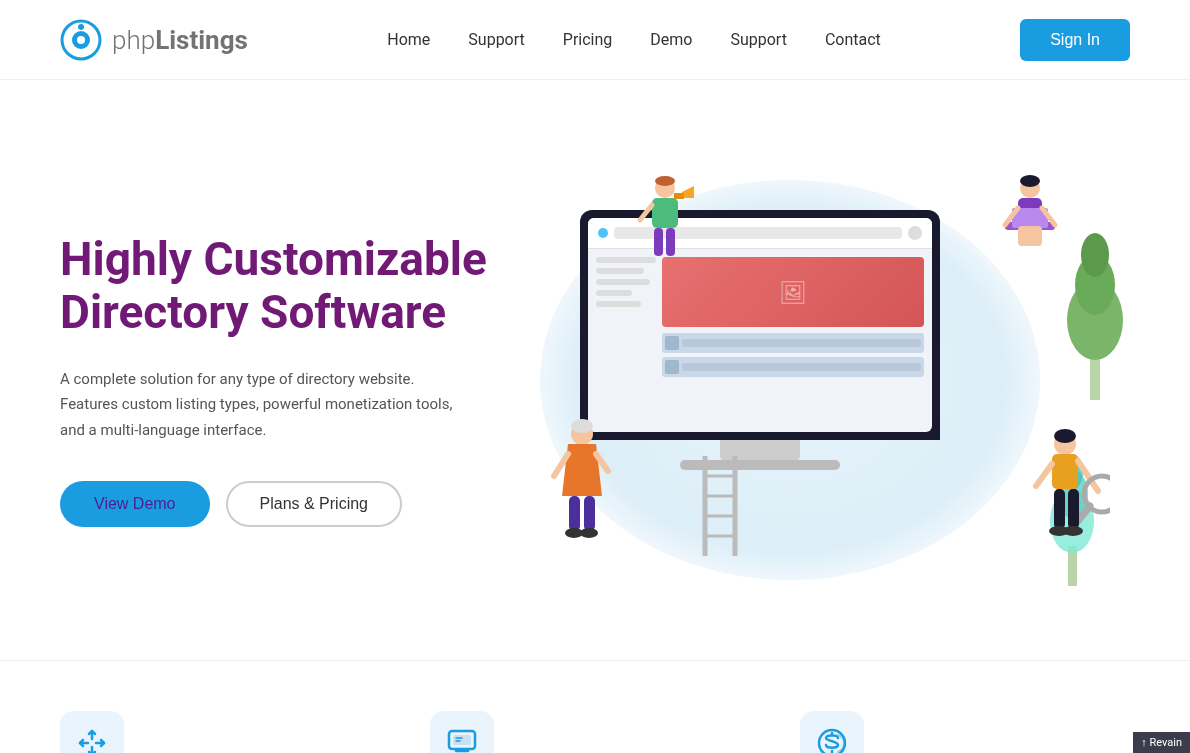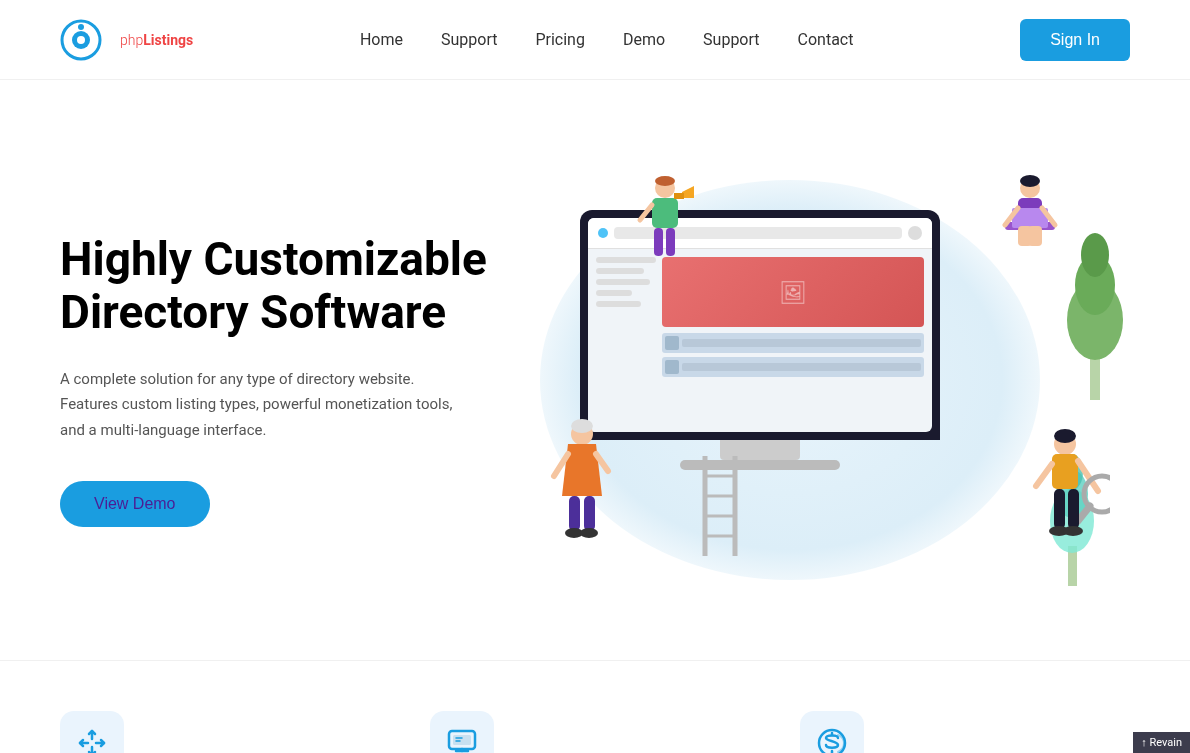--- a/index.html
+++ b/index.html
@@ -18,23 +18,22 @@
     .logo-area {
       display: flex;
       align-items: center;
       gap: 10px;
     }
     .logo-icon {
       width: 42px;
       height: 42px;
     }
     .logo-text {
-      font-size: 14px;
-      color: #ef4444;
-      margin-left: 8px;
+      font-size: 26px;
+      color: #737373;
     }
     .logo-text span {
       font-weight: 300;
     }
     .logo-text strong {
       font-weight: 700;
     }
     nav {
       display: flex;
       align-items: center;
@@ -71,21 +70,21 @@
       overflow: hidden;
     }
     .hero-left {
       max-width: 440px;
       z-index: 2;
     }
     .hero-title {
       font-size: 46px;
       font-weight: 700;
       line-height: 1.15;
-      color: #000000;
+      color: #701a75;
       margin-bottom: 28px;
     }
     .hero-subtitle {
       font-size: 15px;
       color: #555;
       line-height: 1.7;
       margin-bottom: 38px;
       max-width: 400px;
     }
     .hero-buttons {
@@ -357,20 +356,21 @@
   </nav>
   <button class="sign-in-btn">Sign In</button>
 </header>
 
 <section class="hero">
   <div class="hero-left">
     <h1 class="hero-title">Highly Customizable Directory Software</h1>
     <p class="hero-subtitle">A complete solution for any type of directory website. Features custom listing types, powerful monetization tools, and a multi-language interface.</p>
     <div class="hero-buttons">
       <button class="btn-primary">View Demo</button>
+      <button class="btn-outline">Plans &amp; Pricing</button>
     </div>
   </div>
 
   <div class="hero-right">
 
     <div class="blob"></div>
 
     <div class="tree-right">
       <svg width="70" height="200" viewBox="0 0 70 200">
         <rect x="30" y="150" width="10" height="50" fill="#b8d4a8"></rect>

